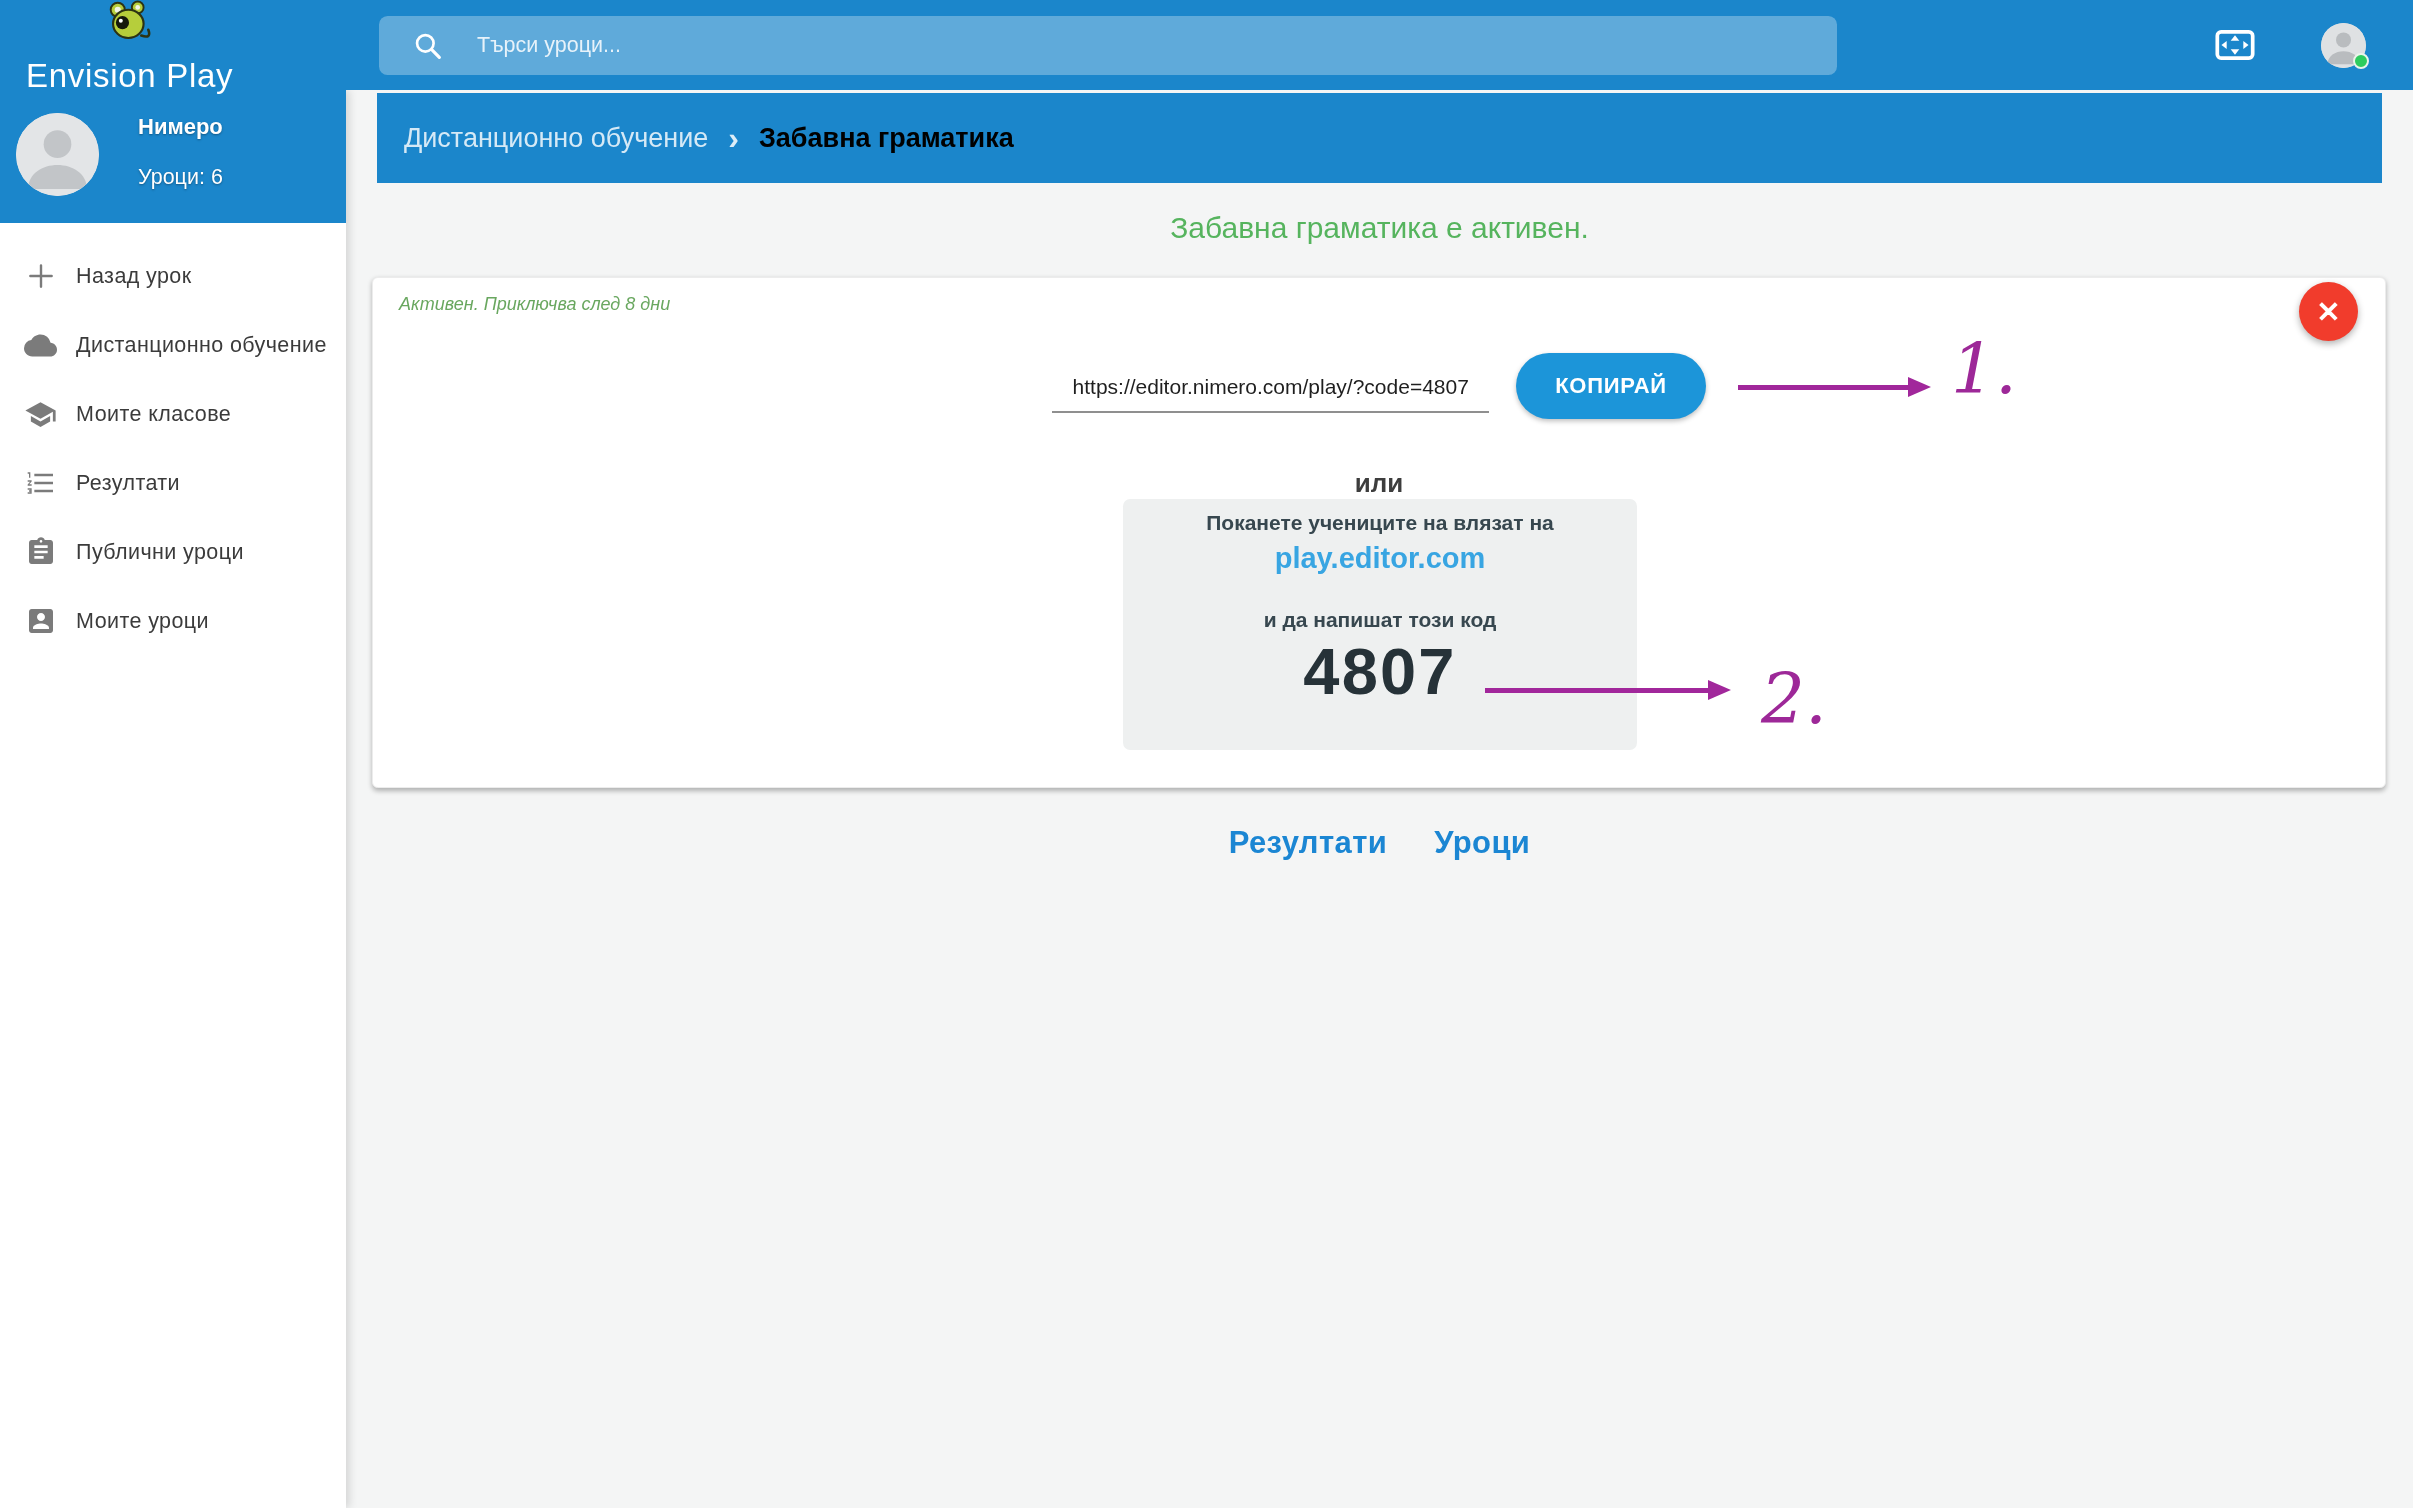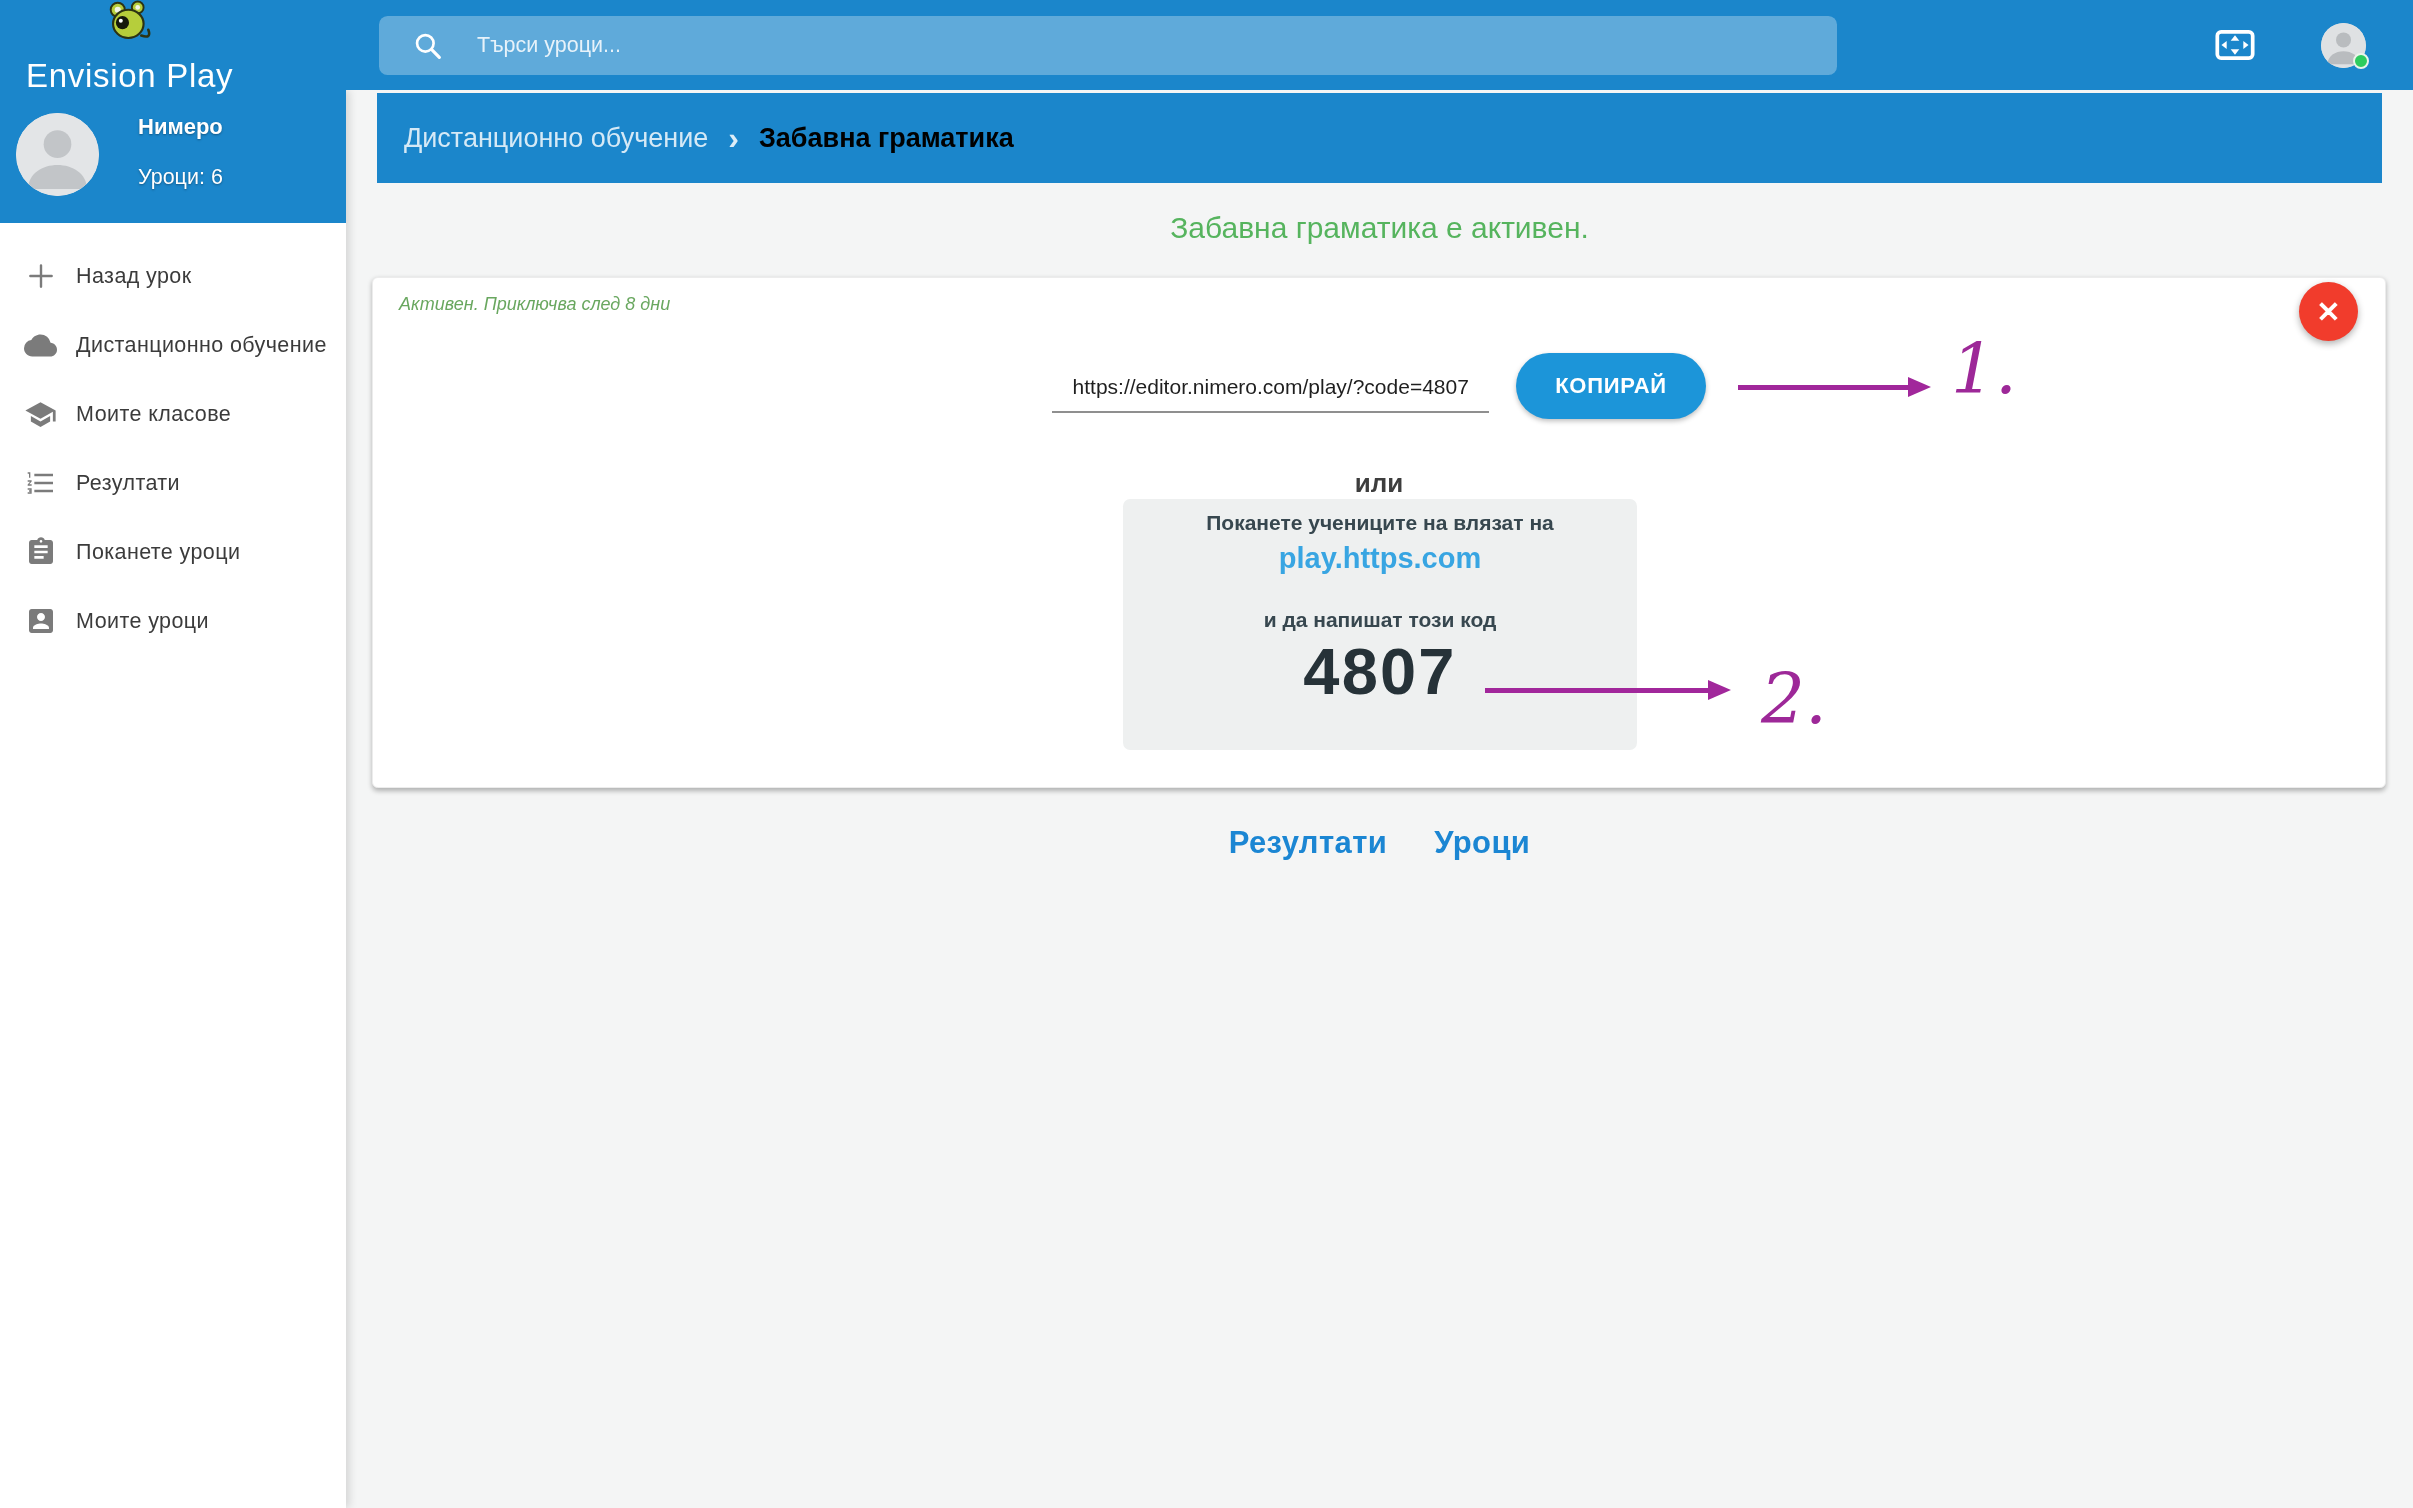--- a/index.html
+++ b/index.html
@@ -185,21 +185,21 @@
             </svg>
         </span>
         <span class="nav-label">Резултати</span>
       </div>
       <div class="nav-item">
         <span class="nav-icon">
           <svg width="32" height="32" viewBox="0 0 24 24">
               <path d="M19 3h-4.18C14.4 1.84 13.3 1 12 1c-1.3 0-2.4.84-2.82 2H5c-1.1 0-2 .9-2 2v14c0 1.1.9 2 2 2h14c1.1 0 2-.9 2-2V5c0-1.1-.9-2-2-2zm-7 0c.55 0 1 .45 1 1s-.45 1-1 1-1-.45-1-1 .45-1 1-1zm2 14H7v-2h7v2zm3-4H7v-2h10v2zm0-4H7V7h10v2z" fill="#7b7b7b"></path>
             </svg>
         </span>
-        <span class="nav-label">Поканете уроци</span>
+        <span class="nav-label">Публични уроци</span>
       </div>
       <div class="nav-item">
         <span class="nav-icon">
           <svg width="32" height="32" viewBox="0 0 24 24">
               <path d="M3 5v14c0 1.1.9 2 2 2h14c1.1 0 2-.9 2-2V5c0-1.1-.9-2-2-2H5c-1.1 0-2 .9-2 2zm12 4c0 1.66-1.34 3-3 3s-3-1.34-3-3 1.34-3 3-3 3 1.34 3 3zm-9 8c0-2 4-3.1 6-3.1s6 1.1 6 3.1v1H6v-1z" fill="#7b7b7b"></path>
             </svg>
         </span>
         <span class="nav-label">Моите уроци</span>
       </div>
     </nav>
@@ -221,21 +221,21 @@
 
     <div class="url-row">
       <input class="url-input" type="text" readonly="" value="https://editor.nimero.com/play/?code=4807" style="">
       <button class="copy-btn">КОПИРАЙ</button>
     </div>
 
     <div class="or-label">или</div>
 
     <div class="code-box">
       <div class="invite-line1">Поканете учениците на влязат на</div>
-      <div><span class="invite-link">play.https.com</span></div>
+      <div><span class="invite-link">play.editor.com</span></div>
       <div class="invite-line2">и да напишат този код</div>
       <div class="code-value">4807</div>
     </div>
   </section>
 
   <div class="arrow arrow-1"></div>
   <div class="annotation annotation-1">1.</div>
   <div class="arrow arrow-2"></div>
   <div class="annotation annotation-2">2.</div>
 

